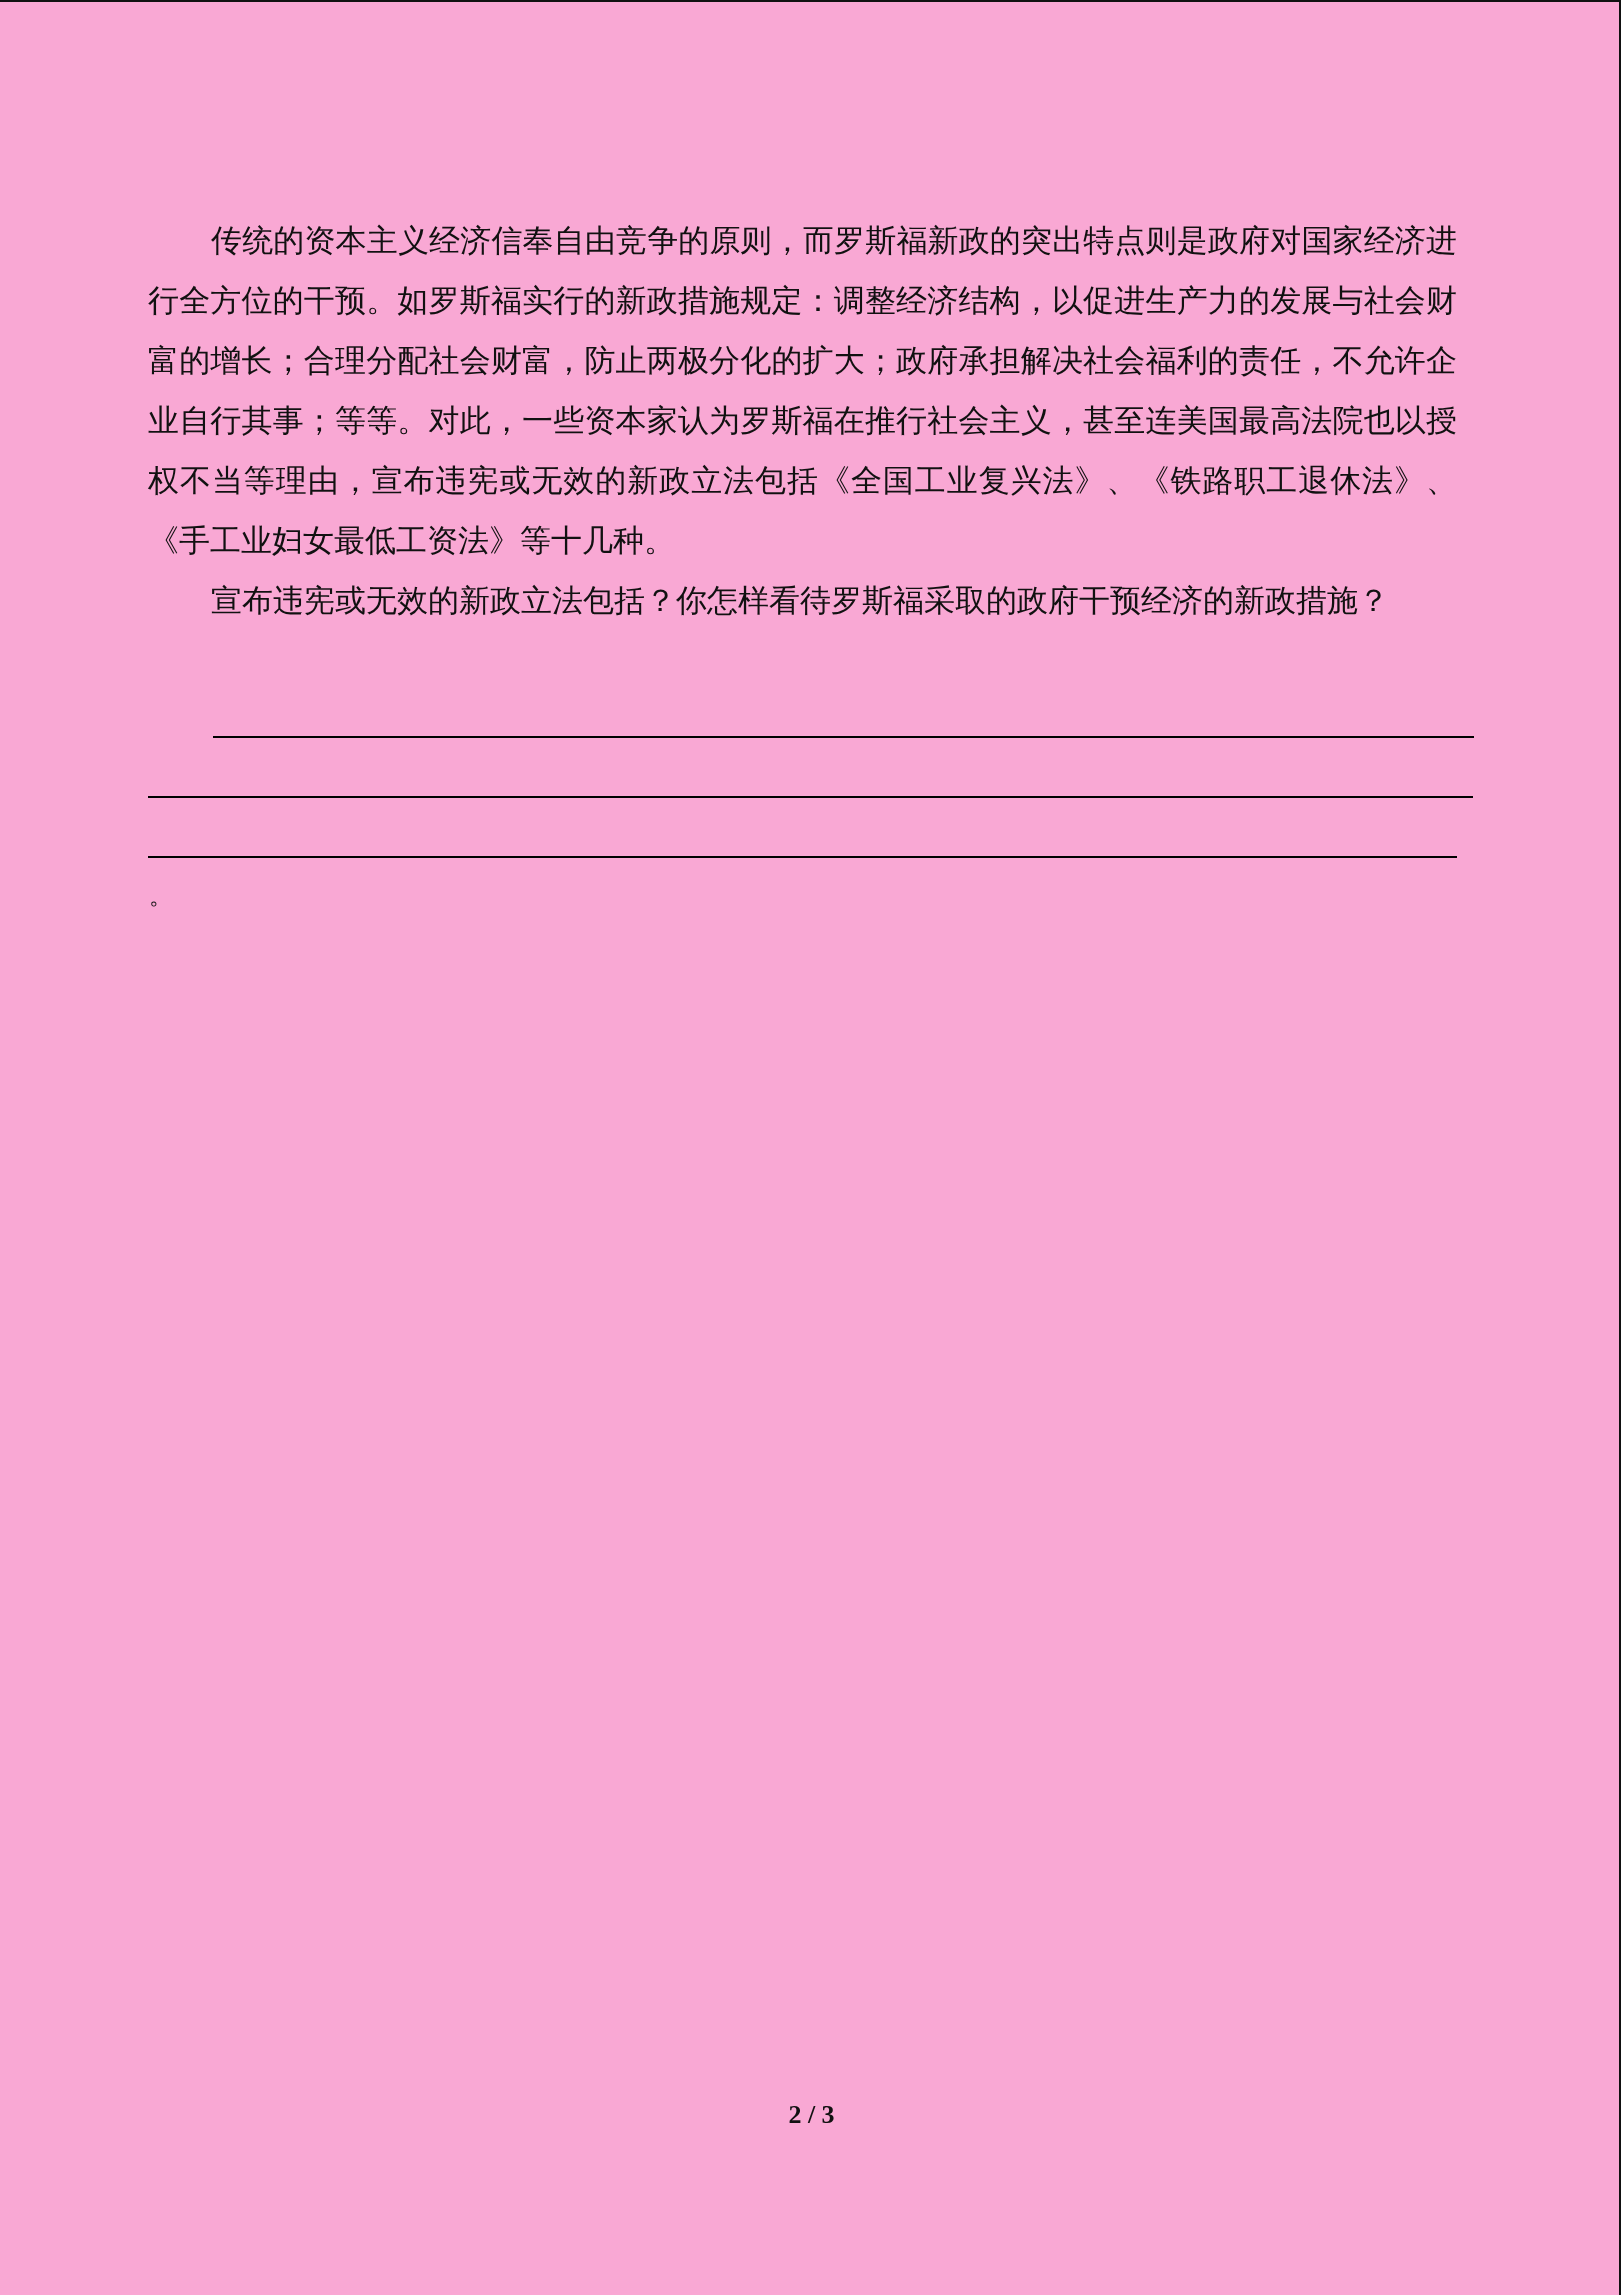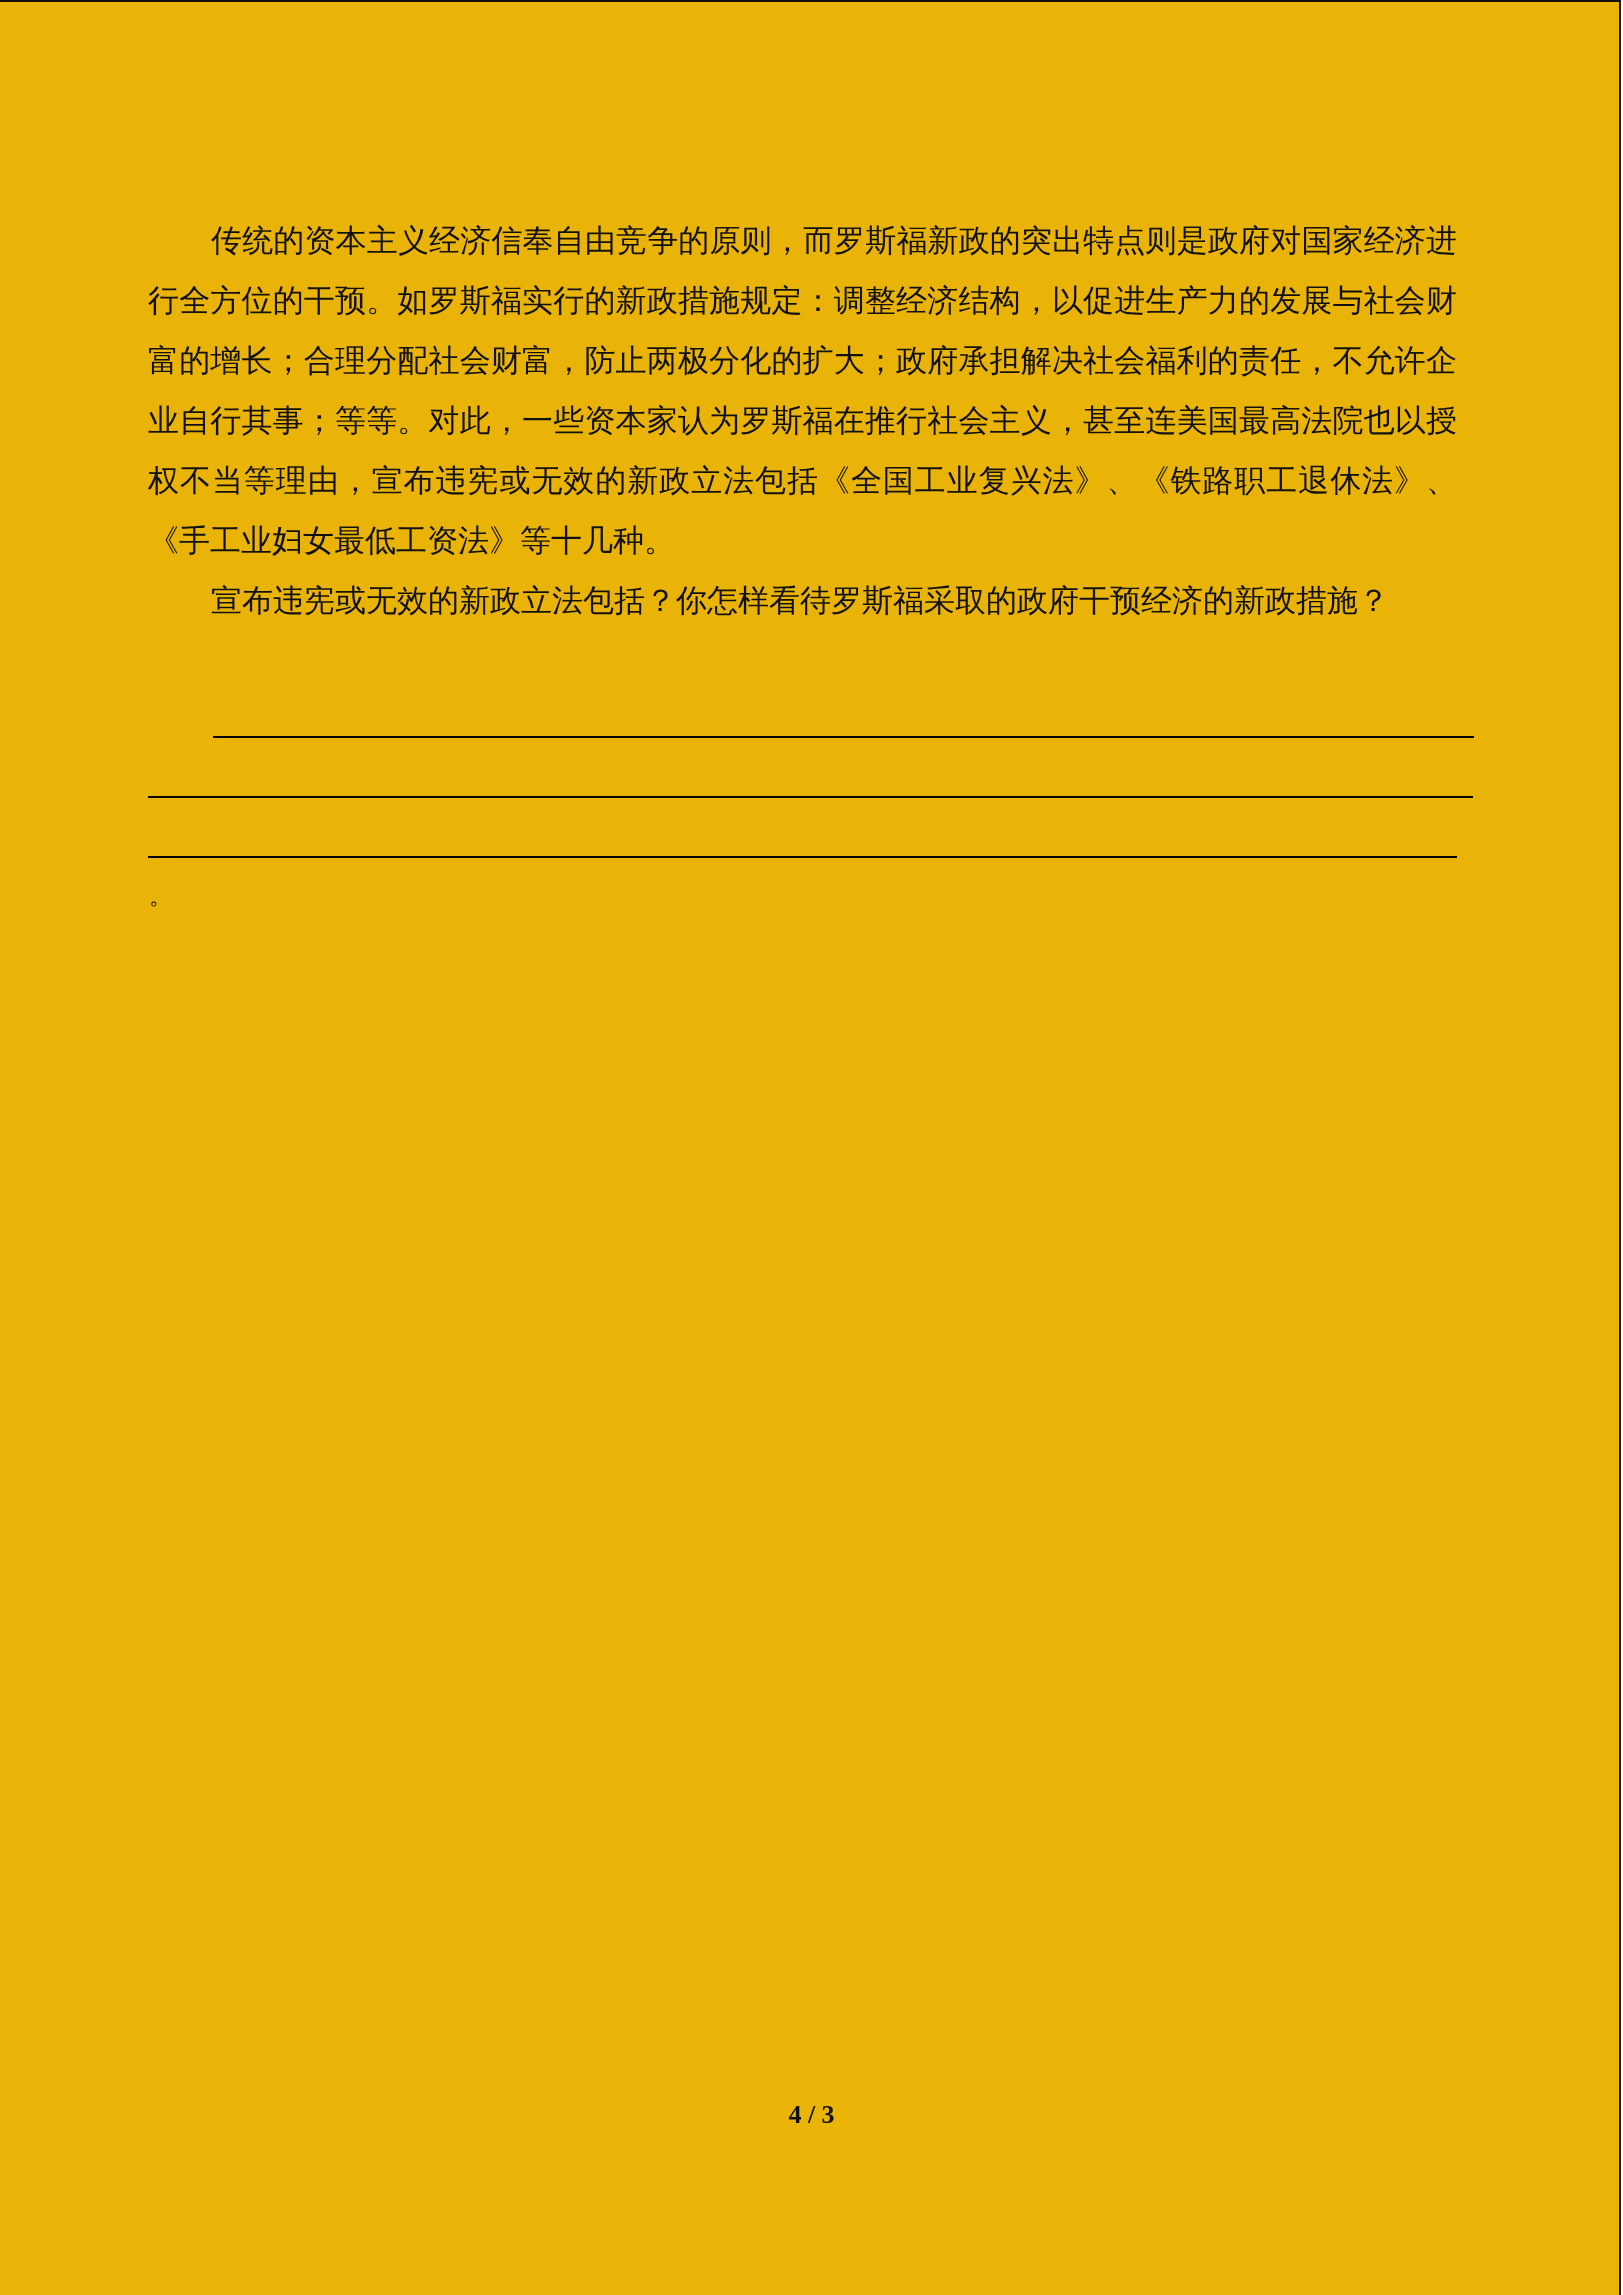--- a/index.html
+++ b/index.html
@@ -15,21 +15,21 @@
     }
     .page {
       position: absolute;
       left: 0;
       top: 0;
       width: 1621px;
       height: 2295px;
       border-top: 2px solid #111111;
       border-right: 2px solid #111111;
       box-sizing: border-box;
-      background: #eab308;
+      background: #f9a8d4;
     }
     .content {
       position: absolute;
       left: 148px;
       top: 208px;
       width: 1309px;
       font-family: "DejaVu Serif", "Liberation Serif", serif;
       font-size: 31px;
       line-height: 60px;
       color: #111111;
@@ -81,16 +81,16 @@
   </div>
 
   <div class="answer-lines">
     <div class="answer-line" style="left: 213px; top: 734px; width: 1261px;"></div>
     <div class="answer-line" style="left: 148px; top: 794px; width: 1325px;"></div>
     <div class="answer-line" style="left: 148px; top: 854px; width: 1309px;"></div>
   </div>
 
   <div class="end-mark">。</div>
 
-  <div class="page-number">4 / 3</div>
+  <div class="page-number">2 / 3</div>
 
 </div>
 
 
 </body></html>

